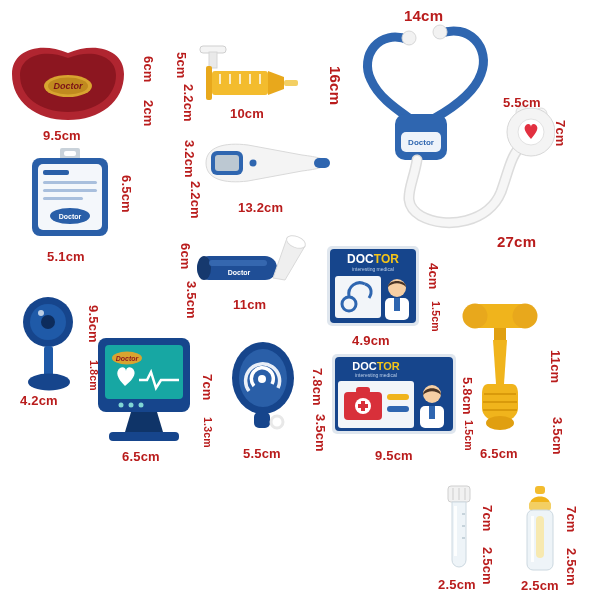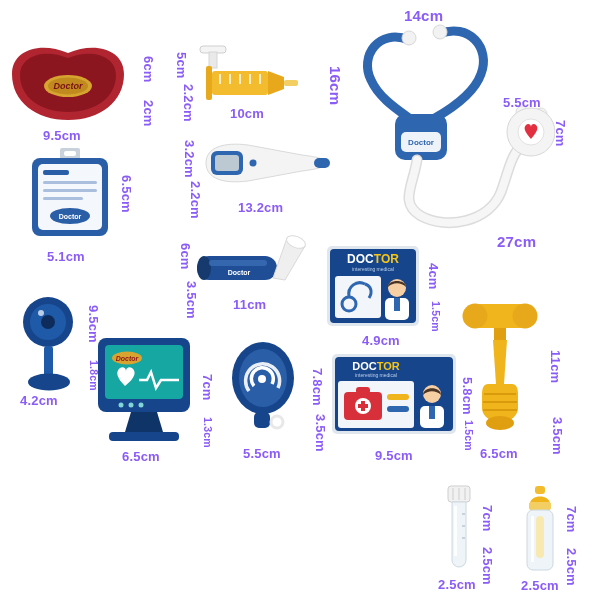--- a/index.html
+++ b/index.html
@@ -1,20 +1,20 @@
 <!DOCTYPE html>
 <html><head>
 <meta charset="utf-8">
 <style>
   html,body { margin:0; padding:0; background:#ffffff; }
   body { font-family:"Liberation Sans", sans-serif; }
   #canvas { position:relative; width:600px; height:600px; background:#ffffff; overflow:hidden; }
   .item { position:absolute;text-decoration:underline; }
   .item svg { display:block; }
-  .dim { position:absolute; color:#8b5cf6; font-weight:bold; font-size:13px; white-space:nowrap; letter-spacing:.2px; }
+  .dim { position:absolute; color:#b91c1c; font-weight:bold; font-size:13px; white-space:nowrap; letter-spacing:.2px; }
   .dim.v { writing-mode:vertical-rl; }
   .dim.lg { font-size:15px; }
   .dim.sm { font-size:10.5px; }
 </style>
 </head>
 <body>
 
 <div id="canvas">
 
   <div class="item" style="left:6px; top:36px;">
@@ -128,21 +128,21 @@
       <path d="M22,51 C20,40 30,34 38,38" stroke="#2f66b0" stroke-width="3" fill="none"></path>
       <path d="M38,38 C44,40 46,46 42,52" stroke="#2f66b0" stroke-width="3" fill="none"></path>
       <circle cx="70" cy="42" r="9" fill="#f6cfa4"></circle>
       <path d="M61,41 C61,33 79,33 79,41 C74,36 66,36 61,41 Z" fill="#4a3526"></path>
       <rect x="58" y="52" width="24" height="22" rx="5" fill="#ffffff"></rect>
       <rect x="67" y="52" width="6" height="13" fill="#2f66b0"></rect>
     </svg>
   </div>
   <span class="dim v" style="left:426px; top:263px;">4cm</span>
   <span class="dim v sm" style="left:430px; top:301px;">1.5cm</span>
-  <span class="dim" style="left:362px; top:333px;">4.9cm</span>
+  <span class="dim" style="left:352px; top:333px;">4.9cm</span>
 
   <div class="item" style="left:18px; top:294px;">
     <svg width="62" height="98" viewBox="0 0 62 98">
       <circle cx="30" cy="28" r="25" fill="#16458c"></circle>
       <circle cx="30" cy="28" r="18" fill="#1f5aa8"></circle>
       <circle cx="30" cy="28" r="7" fill="#0d2c5c"></circle>
       <circle cx="23" cy="19" r="3" fill="#ffffff" opacity="0.7"></circle>
       <rect x="26" y="52" width="9" height="32" rx="3" fill="#1f5aa8"></rect>
       <ellipse cx="31" cy="88" rx="21" ry="8.5" fill="#16458c"></ellipse>
     </svg>

